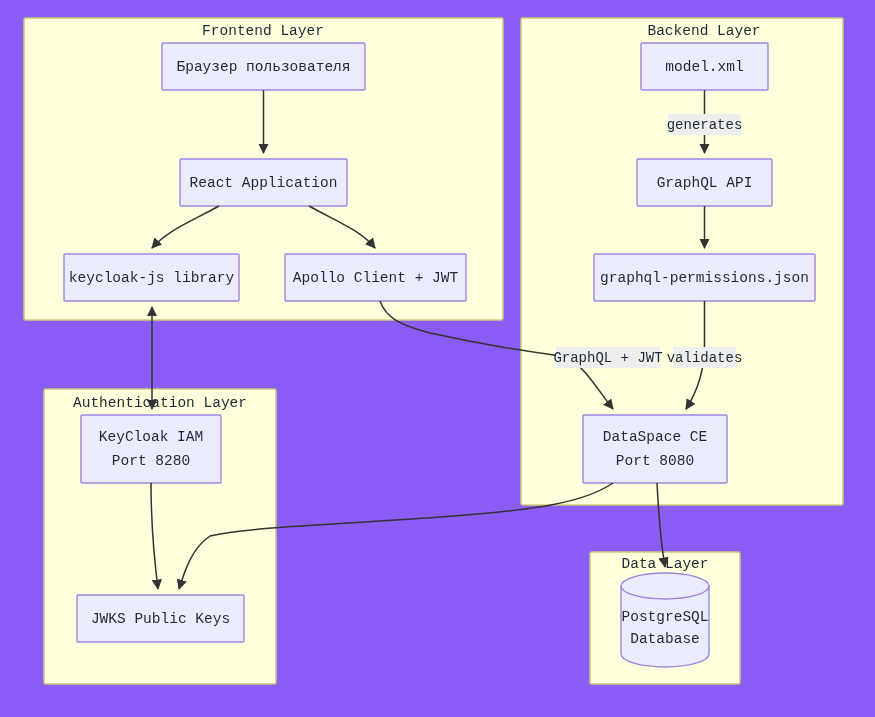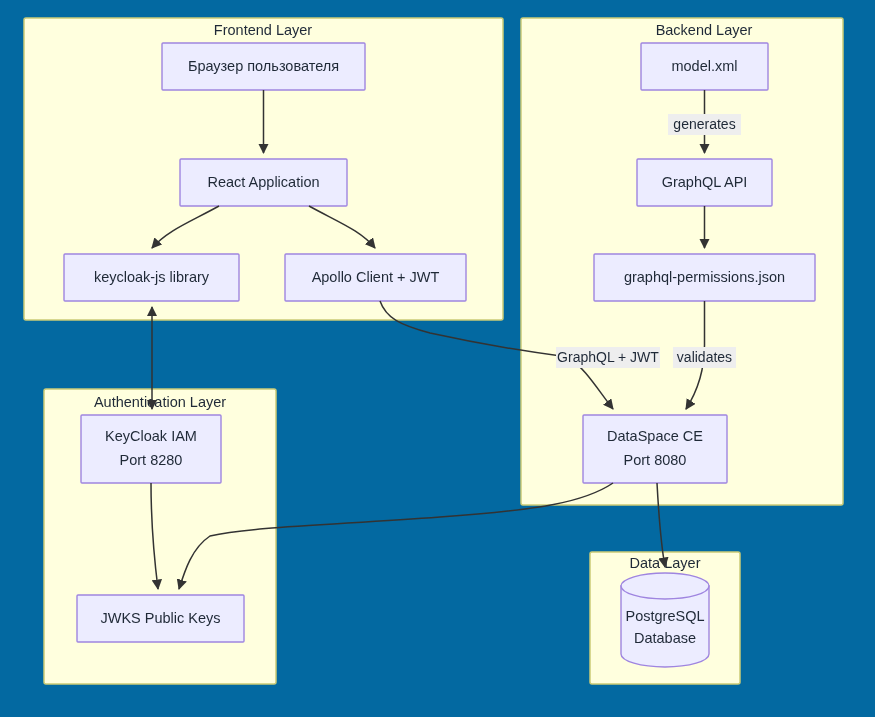--- a/index.html
+++ b/index.html
@@ -4,22 +4,22 @@
 <style>
   html, body {
     margin: 0;
     padding: 0;
     background: #edf2f7;
   }
   #diagram-root {
     position: relative;
     width: 875px;
     height: 717px;
-    background: #0369a1;
-    font-family: Liberation Sans, sans-serif;
+    background: #8b5cf6;
+    font-family: Liberation Mono, monospace;
     overflow: hidden;
   }
   svg.layer {
     position: absolute;
     left: 0;
     top: 0;
     width: 875px;
     height: 717px;
   }
   svg.edges { z-index: 2; }

